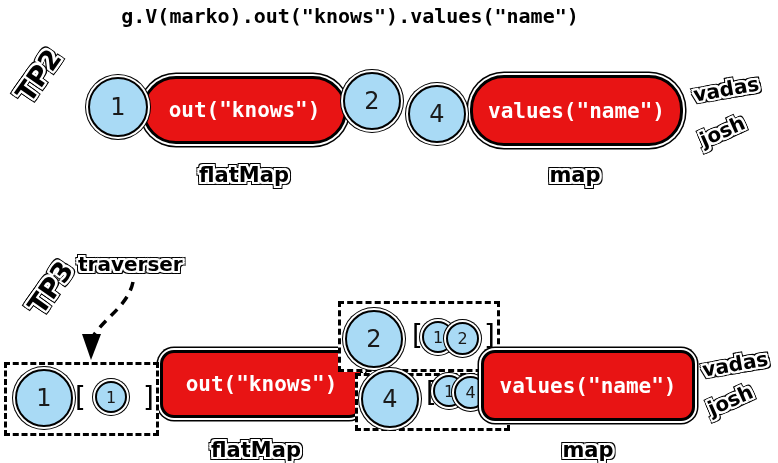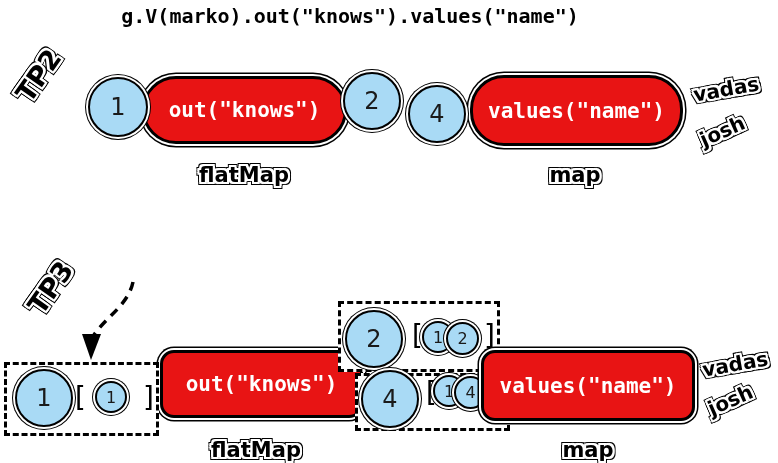--- a/index.html
+++ b/index.html
@@ -79,20 +79,21 @@
   </div>
 
   <div class="abs sticker" style="left:693px;top:77px;font-size:20px;transform:rotate(-10deg);">vadas</div>
   <div class="abs sticker" style="left:699px;top:119px;font-size:20px;transform:rotate(-24deg);">josh</div>
 
   <div class="abs sticker" style="left:194px;top:163px;width:100px;text-align:center;font-size:21px;">flatMap</div>
   <div class="abs sticker" style="left:525px;top:163px;width:100px;text-align:center;font-size:21px;">map</div>
 
   <div class="abs sticker" style="left:22px;top:272px;font-size:27px;transform:rotate(-55deg);">TP3</div>
 
+  <div class="abs sticker" style="left:78px;top:252px;width:100px;text-align:center;font-size:20px;">traverser</div>
 
   <svg class="abs" style="left:70px;top:276px;" width="80" height="90" viewBox="0 0 80 90">
     <path d="M63,6 C58,30 34,42 22,62" stroke="#000" stroke-width="3.5" fill="none" stroke-dasharray="9,7"></path>
     <polygon points="12,58 31,58 21,84" fill="#000"></polygon>
   </svg>
 
   <div class="dash-box" style="left:4px;top:362px;width:155px;height:74px;z-index:2;">
     <div class="circle c-big" style="left:8px;top:4px;">
       <span>1</span>
     </div>

